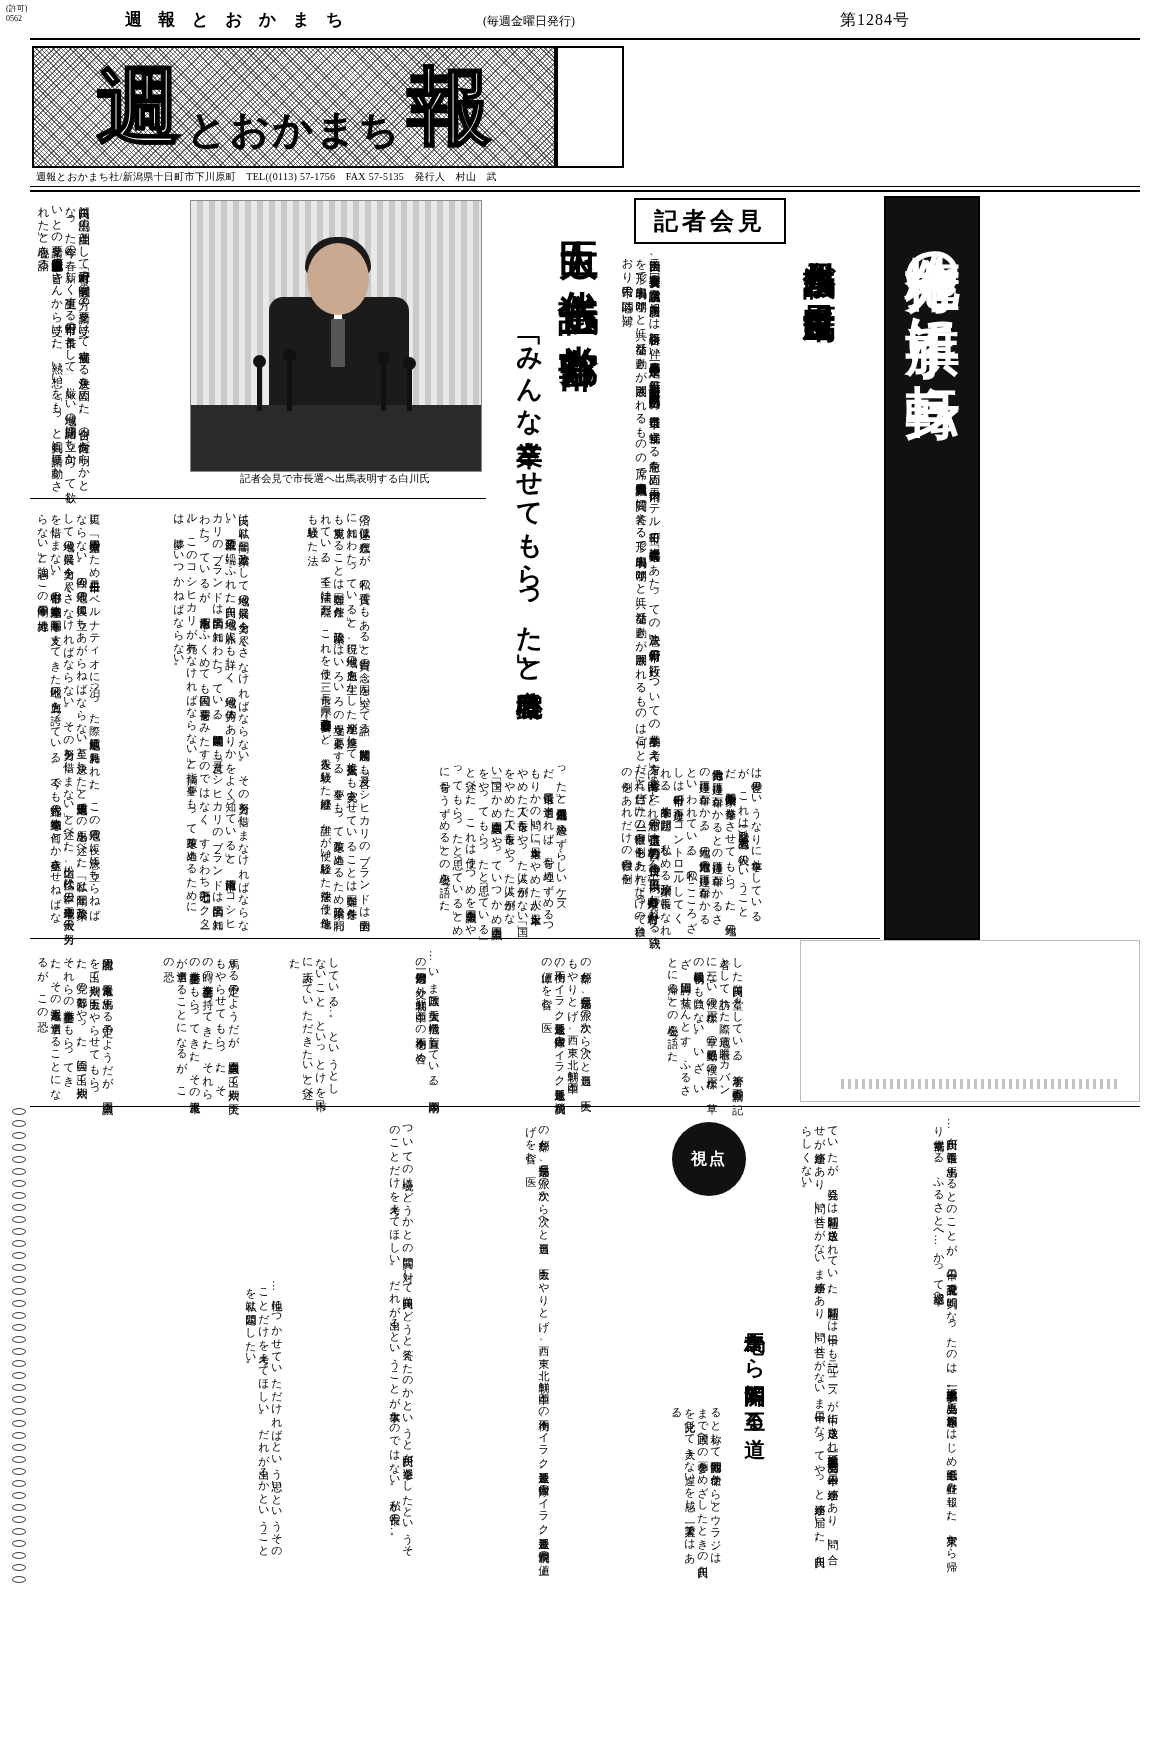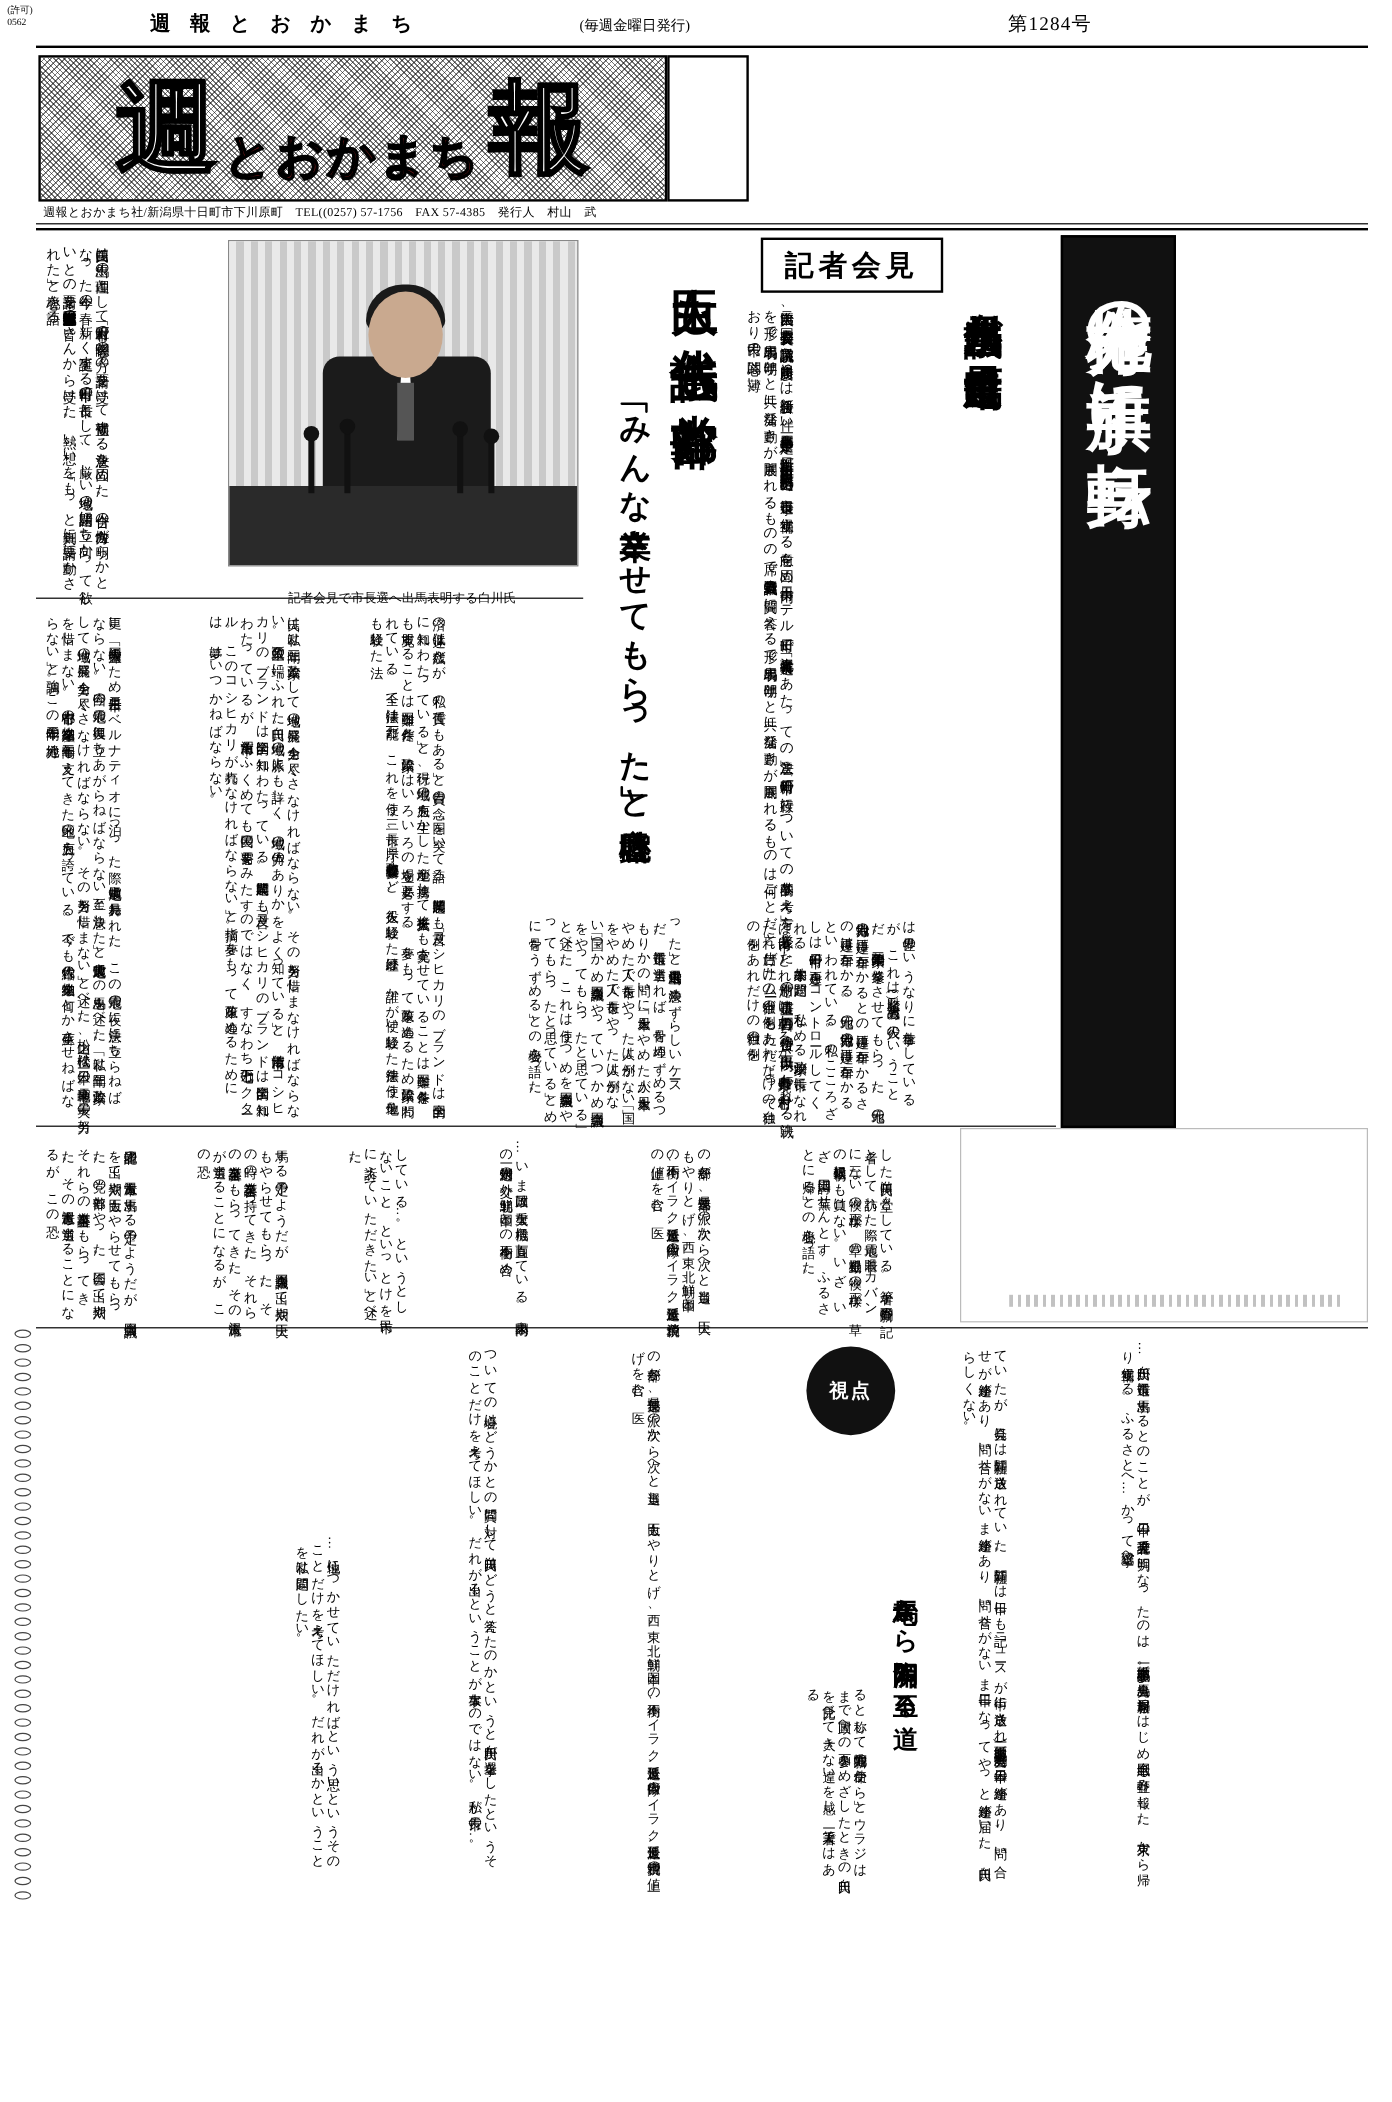--- a/index.html
+++ b/index.html
@@ -59,21 +59,21 @@
     position:absolute;inset:0;
     display:flex;align-items:center;justify-content:center;
     gap:6px;
   }
   #logo-text .k{
     font-size:84px;font-weight:bold;color:#fff;
     text-shadow:0 0 2px #000,1px 1px 0 #000,-1px -1px 0 #000;
     -webkit-text-stroke:2px #000;
   }
   #logo-text .s{
-    font-size:40px;font-weight:bold;color:#7f1d1d;
+    font-size:40px;font-weight:normal;color:#000000;
     -webkit-text-stroke:1.5px #000;
     letter-spacing:2px;
     align-self:center;
     margin-top:44px;
   }
   #logo-side{
     position:absolute;left:556px;top:46px;width:64px;height:118px;
     border:2px solid #000;background:#fff;
   }
   #imprint{
@@ -160,21 +160,21 @@
   }
   #photo .hair{
     position:absolute;left:114px;top:36px;width:66px;height:38px;background:#1a1a1a;border-radius:33px 33px 8px 8px;
   }
   #photo .mic{
     position:absolute;bottom:60px;width:5px;background:#111;
   }
   #photo .mic b{position:absolute;top:-10px;left:-4px;width:13px;height:13px;background:#111;border-radius:50%;display:block;}
   #photo-cap{
     position:absolute;left:190px;top:472px;width:290px;
-    text-align:center;font-size:10.5px;margin-top:20px;
+    text-align:center;font-size:10.5px;
   }
 
   
   #intro{
     position:absolute;left:36px;top:198px;width:150px;height:300px;
     font-size:11.5px;
   }
   #intro .vtext-mixed{height:100%;}
 
   
@@ -235,21 +235,21 @@
 <div id="logo-box">
   <div id="logo-noise"></div>
   <div id="logo-text">
     <span class="k">週</span>
     <span class="s">とおかまち</span>
     <span class="k">報</span>
   </div>
 </div>
 <div id="logo-side"></div>
 
-<div id="imprint">週報とおかまち社/新潟県十日町市下川原町　TEL((0257) 57-1756　FAX 57-4385　発行人　村山　武</div>
+<div id="imprint">週報とおかまち社/新潟県十日町市下川原町　TEL((0113) 57-1756　FAX 57-5135　発行人　村山　武</div>
 <div id="rule2"></div>
 <div id="rule3"></div>
 
 <div id="headline-box">
   <div class="vtext">地方分権の旗手に転身</div>
 </div>
 <div id="headline-sub">
   <div class="vtext">白川元代議士が十日町市長選出馬</div>
 </div>
 

